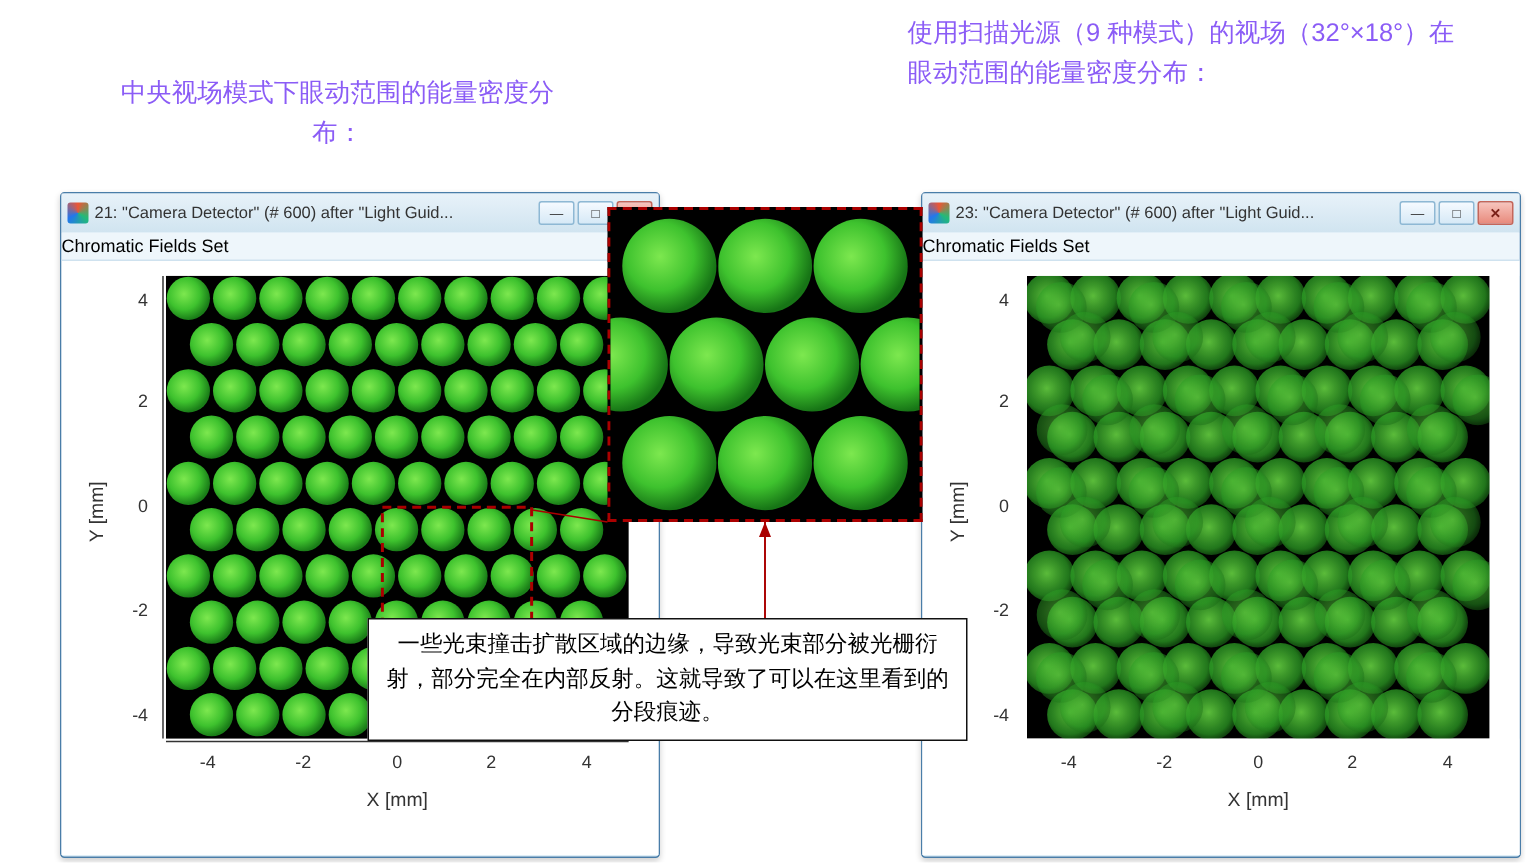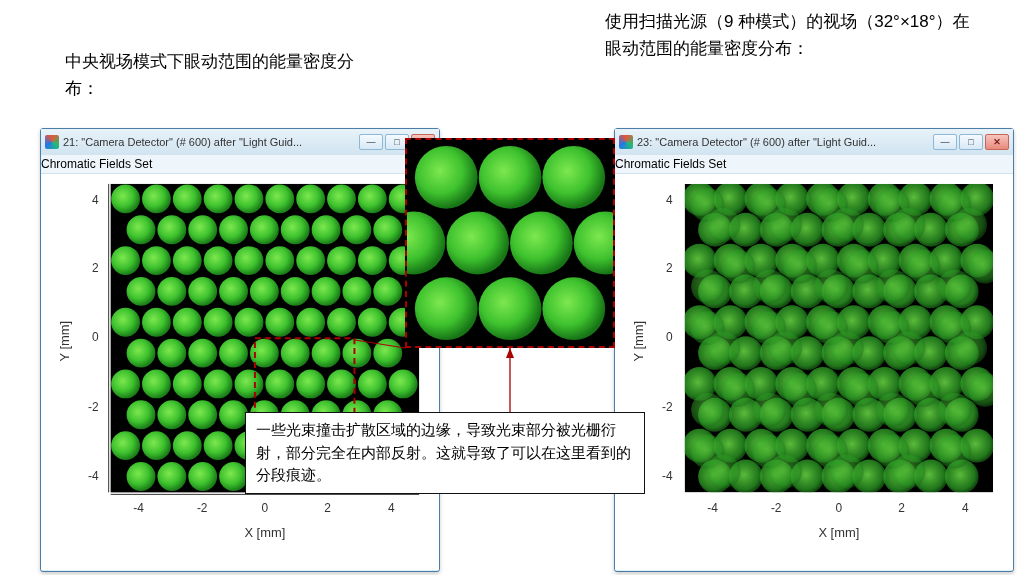--- a/index.html
+++ b/index.html
@@ -7,23 +7,23 @@
       font-family: "Microsoft YaHei", "SimSun", sans-serif;
       background: #fff;
       width: 1017px;
       height: 575px;
       position: relative;
     }
     .caption {
       position: absolute;
       font-size: 17px;
       line-height: 1.6;
-      color: #000000;
-    }
-    .caption-left { left: 65px; top: 48px; width: 320px; }
+      color: #8b5cf6;
+    }
+    .caption-left { left: 65px; top: 48px; width: 320px; text-align: center; }
     .caption-right { left: 605px; top: 8px; width: 380px; }
     
     .window {
       position: absolute;
       background: #deeef7;
       border: 1px solid #4a7da8;
       border-radius: 3px;
       box-shadow: 0 2px 4px rgba(0,0,0,0.2);
     }
     .window-left { left: 40px; top: 128px; width: 400px; height: 444px; }
@@ -95,20 +95,21 @@
     
     .annotation-box {
       position: absolute;
       left: 245px; top: 412px;
       width: 400px;
       background: #fff;
       border: 1px solid #111;
       padding: 6px 10px;
       font-size: 15px;
       line-height: 1.5;
+      text-align: center;
       z-index: 20;
     }
     
     .arrow-line {
       position: absolute;
       z-index: 15;
       pointer-events: none;
     }
   </style>
 </head>

